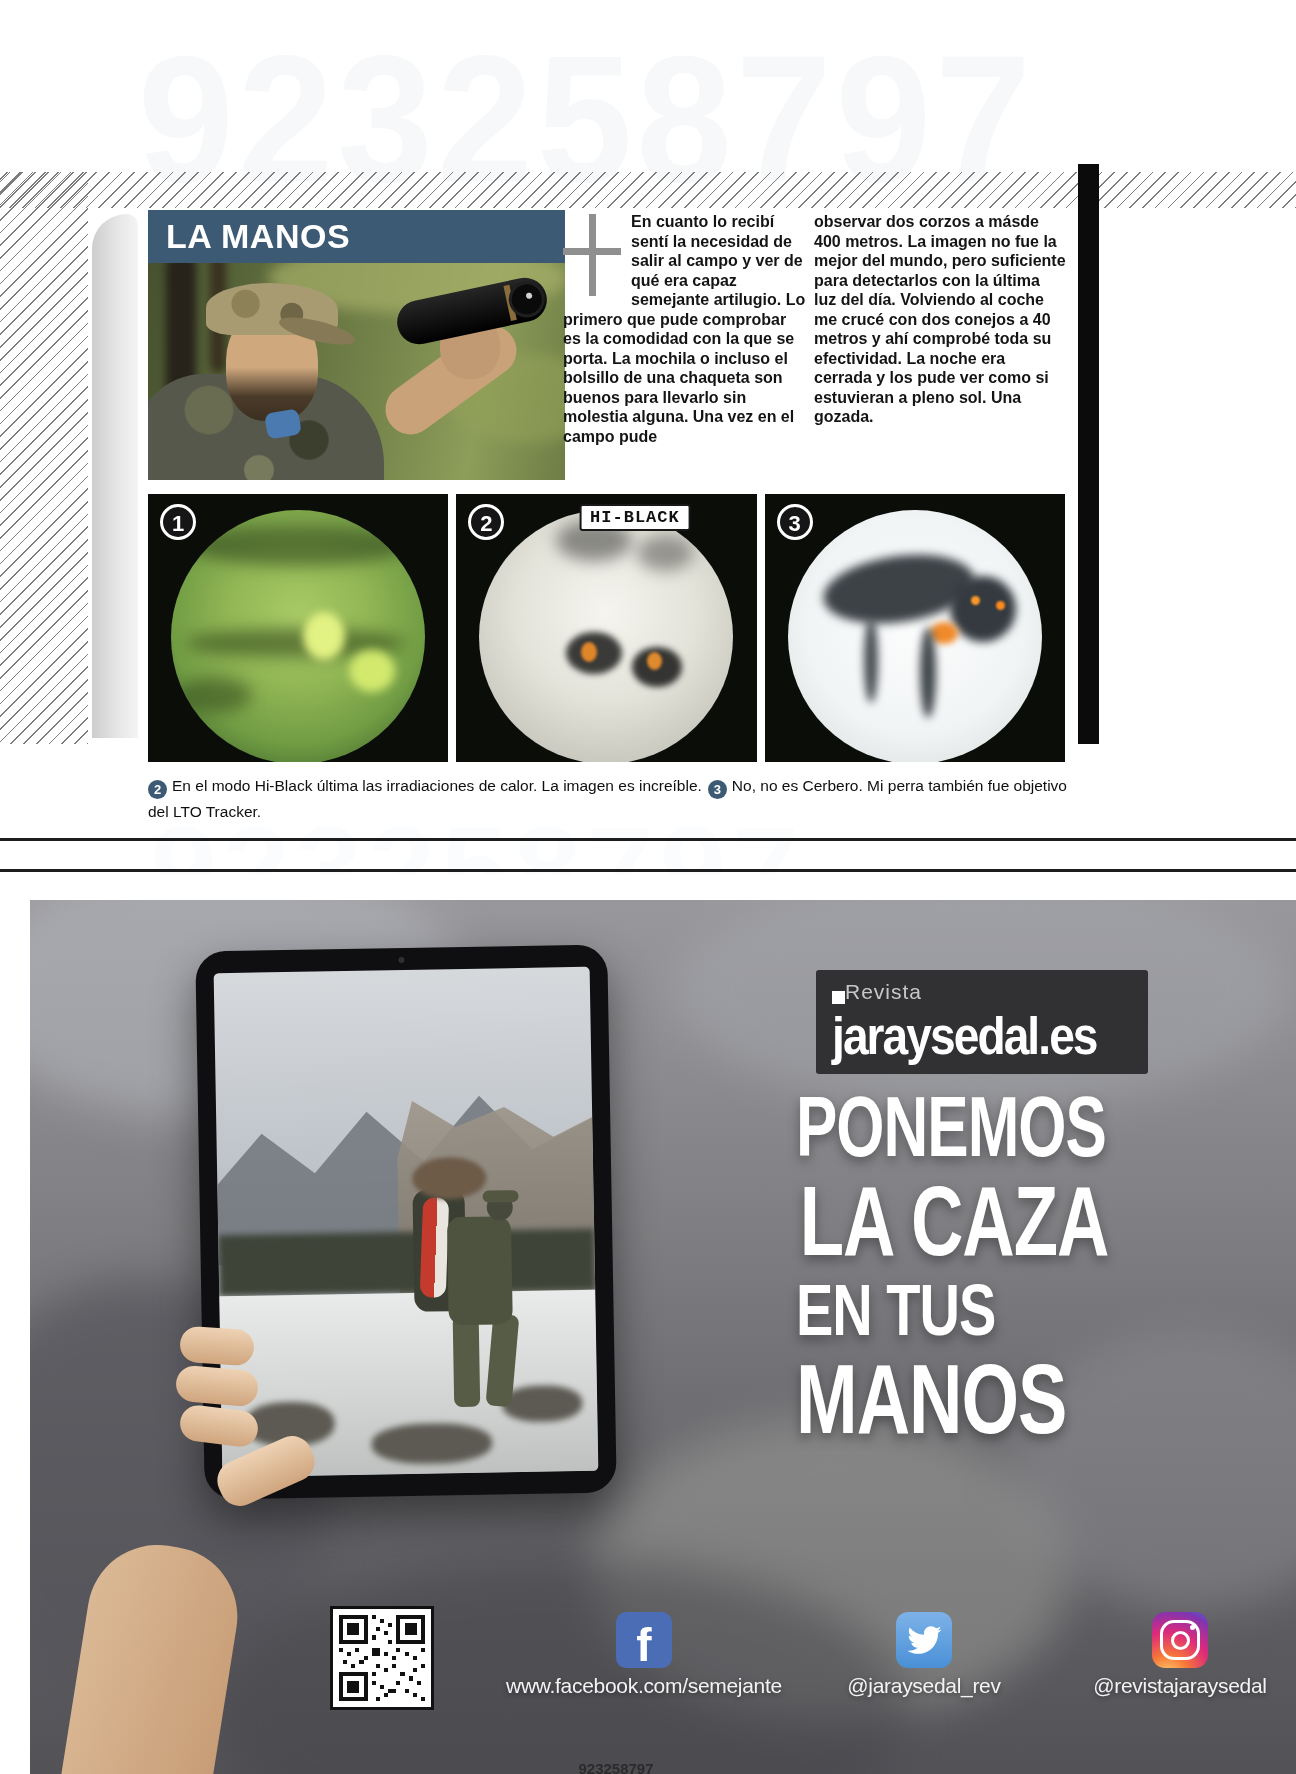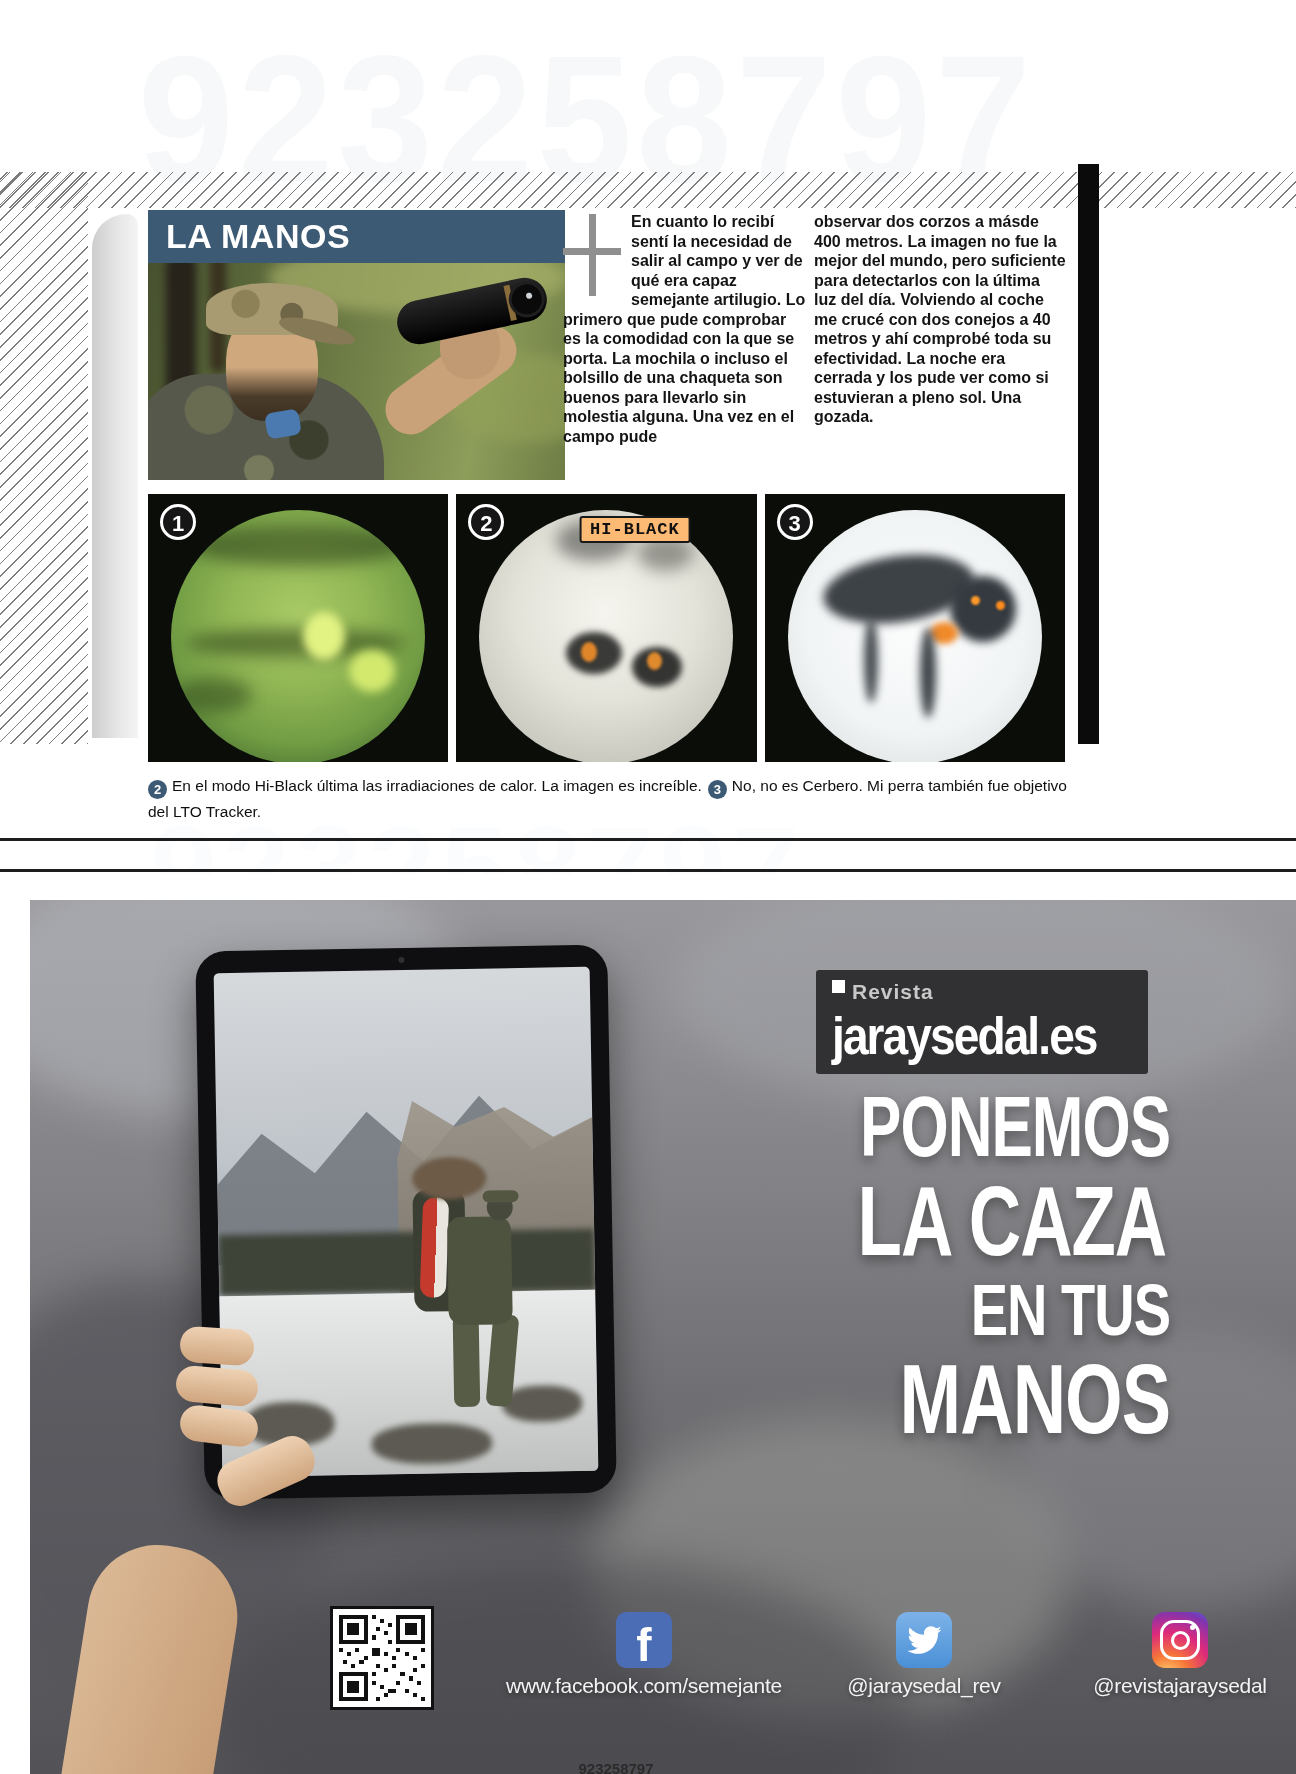--- a/index.html
+++ b/index.html
@@ -76,22 +76,22 @@
   .figure { position:relative; flex:1; background:#0b0d09; overflow:hidden; }
   .fig-circle { position:absolute; left:50%; top:16px; transform:translateX(-50%);
                 width:254px; height:254px; border-radius:50%; overflow:hidden; }
   .c1 { background:radial-gradient(circle at 50% 42%,#a9ca66 0%,#92b755 35%,#729d44 65%,#4b7430 85%,#31511f 100%); }
   .c2 { background:radial-gradient(circle at 50% 40%,#f5f4ee 0%,#e4e3da 45%,#cbcac1 75%,#a8a79e 100%); }
   .c3 { background:radial-gradient(circle at 50% 45%,#fcfdfd 0%,#f1f4f5 58%,#dde2e3 85%,#c4c9c9 100%); }
   .smear { position:absolute; border-radius:50%; filter:blur(8px); }
   .fig-badge { position:absolute; top:10px; left:12px; width:36px; height:36px; border-radius:50%;
                border:3px solid #fff; background:#161616; color:#fff; font-size:22px; font-weight:bold;
                text-align:center; line-height:34px; z-index:3;}
-  .hi-label { position:absolute; top:22px; left:55%; transform:translateX(-38%); z-index:3;
-              background:#fdba74; border:2px solid #181818; border-radius:3px; color:#111;
+  .hi-label { position:absolute; top:10px; left:55%; transform:translateX(-38%); z-index:3;
+              background:#ffffff; border:2px solid #181818; border-radius:3px; color:#111;
               font-family:"Liberation Mono", monospace; font-size:17px; font-weight:bold;
               letter-spacing:1px; padding:2px 9px; }
 
   
   .caption { left:148px; top:773px; width:920px; font-size:15.5px; line-height:25px; color:#0f0f0f; z-index:2;}
   .cap-badge { display:inline-block; width:19px; height:19px; border-radius:50%; background:#3c5a74;
                color:#fff; font-size:13px; font-weight:bold; text-align:center; line-height:19px;
                margin-right:5px; vertical-align:-3px; }
   .cap-badge.inline { margin-left:6px; }
 
@@ -134,27 +134,27 @@
              border-radius:70px 70px 0 0; }
   .finger { position:absolute; height:36px; border-radius:20px; z-index:13;
             background:linear-gradient(180deg,#eed2b4 0%,#cfa57e 100%); }
   .f1 { left:150px; top:428px; width:74px; transform:rotate(4deg); }
   .f2 { left:146px; top:468px; width:82px; transform:rotate(5deg); }
   .f3 { left:150px; top:508px; width:78px; transform:rotate(7deg); }
   .thumb { left:186px; top:548px; width:100px; height:46px; transform:rotate(-24deg); }
 
   .ad-logo { position:absolute; left:786px; top:70px; width:332px; height:104px; z-index:15;
              background:rgba(41,41,43,.93); border-radius:3px; padding:10px 16px 8px; }
-  .logo-row { display:flex; align-items:flex-start; gap:7px;font-weight:bold; }
+  .logo-row { display:flex; align-items:flex-end; gap:0; }
   .logo-dot { width:13px; height:13px; background:#fff; }
   .logo-kicker { color:#c8c8c8; font-size:21px; letter-spacing:1px; }
   .logo-title { color:#fff; font-size:48px; font-weight:bold; letter-spacing:-2px;
                 transform:scale(.96,1.08); transform-origin:left top; white-space:nowrap; margin-top:2px;}
 
-  .headline { position:absolute; left:766px; top:196px; width:374px; text-align:right; color:#fff;
+  .headline { position:absolute; left:766px; top:196px; width:374px; text-align:left; color:#fff;
               font-weight:bold; z-index:15; text-shadow:0 4px 10px rgba(0,0,0,.35); }
   .hl { display:block; line-height:1; letter-spacing:-1px; }
   .hl1 { font-size:62px; transform:scale(1,1.36); margin-bottom:26px; }
   .hl2 { font-size:74px; transform:scale(.98,1.34); margin-bottom:24px; }
   .hl3 { font-size:56px; transform:scale(1,1.30); margin-bottom:24px; }
   .hl4 { font-size:74px; transform:scale(1,1.34); }
 
   .qr { position:absolute; left:300px; top:706px; width:104px; height:104px; background:#fff;
         border:3px solid #111; padding:6px; z-index:15; }
   .social-icon { position:absolute; width:56px; height:56px; z-index:15; }

